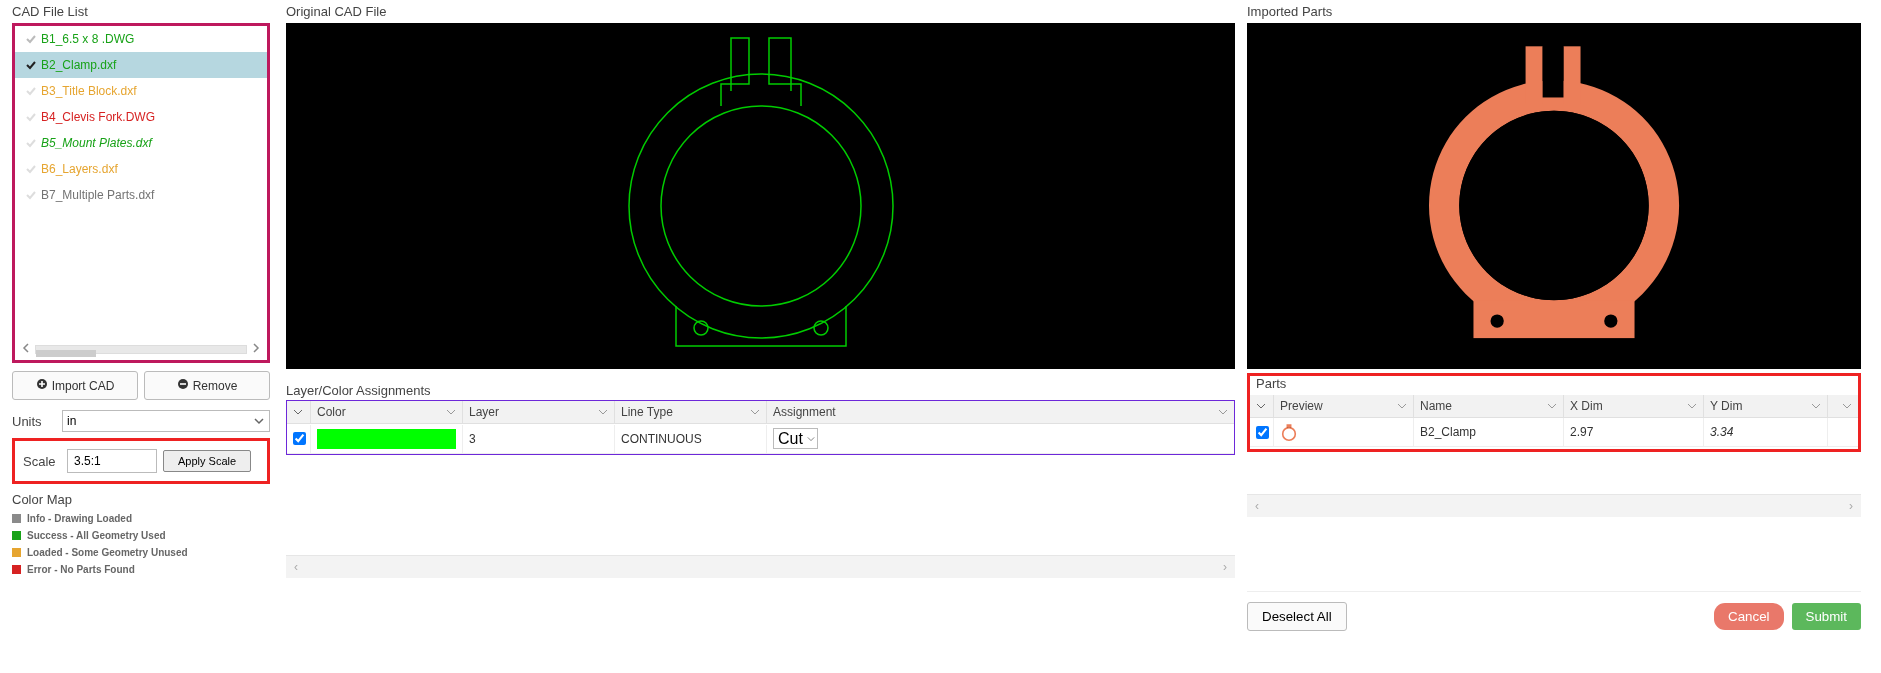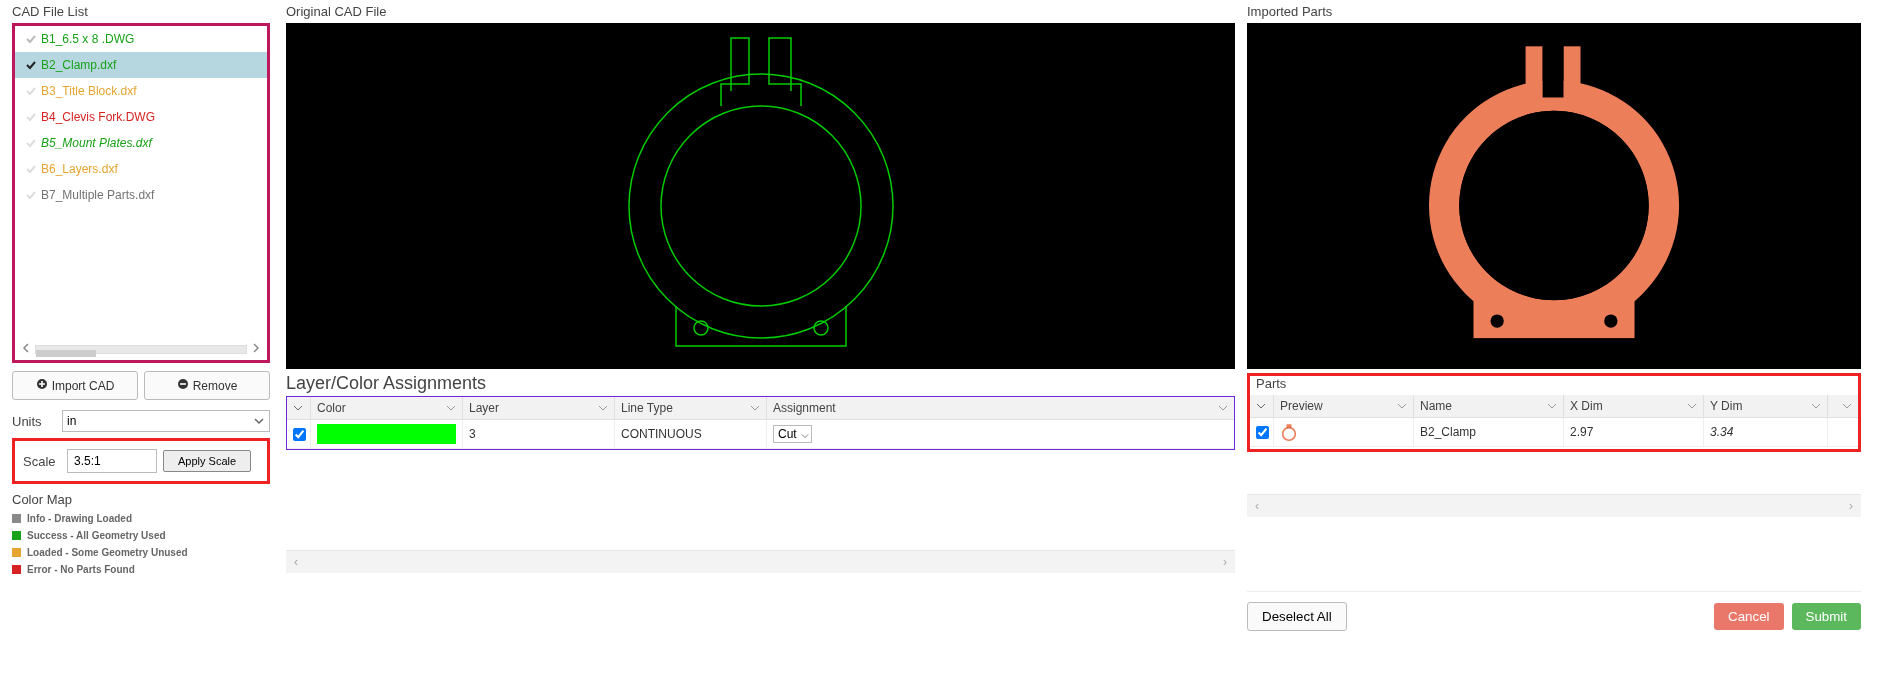--- a/index.html
+++ b/index.html
@@ -30,46 +30,46 @@
 .apply-btn { border: 1px solid #888; background: #eee; padding: 4px 14px; font-size: 11px; cursor: pointer; border-radius:2px; }
 
 .color-map { margin-top: 8px; }
 .cm-title { font-size: 13px; color: #444; margin-bottom: 6px; }
 .cm-row { display: flex; align-items: center; gap: 6px; font-size: 10px; color: #666; margin-bottom: 6px; font-weight: bold; }
 .cm-sw { width: 9px; height: 9px; display:inline-block; }
 
 
 .mid-col { flex: 1; display: flex; flex-direction: column; padding: 4px 6px 0 6px; }
 .viewer { background: #000; flex: 0 0 346px; display:flex; align-items:center; justify-content:center; overflow:hidden; }
-.layer-title { font-size: 18px; color: #444; margin-top: 4px; }
+.layer-title { font-size: 13px; color: #444; margin-top: 14px; }
 
 .grid { border: 1px solid #6d28d9; margin-top: 2px; background:#fff;}
 .grid-head { display: flex; background: #f2f2f2; border-bottom:1px solid #e0e0e0;}
 .gh { display:flex; align-items:center; padding: 4px 6px; border-right:1px solid #e0e0e0; font-size:12px; color:#444; gap:4px;}
 .gh:last-child{border-right:none;}
 .chev-sm { width:10px; height:10px; display:inline-flex; align-items:center;}
 .grid-row { display:flex; align-items:center; border-bottom:1px solid #eee;}
 .gc { padding:4px 6px; border-right:1px solid #eee; font-size:12px; display:flex; align-items:center; min-height:28px;}
 .gc:last-child{border-right:none;}
-.asel{ border:1px solid #bbb; font-size:12px; padding:1px 14px 1px 4px; appearance:none; background:#fff;}
+.asel{ border:1px solid #bbb; font-size:16px; padding:1px 14px 1px 4px; appearance:none; background:#fff;}
 .asel-wrap{position:relative; display:inline-flex;}
 .asel-wrap .chev{position:absolute; right:3px; top:4px; pointer-events:none;}
 
 .color-swatch-big { width:140px; height:20px; background:#00ff00; }
 
 
 .right-col { width: 640px; display:flex; flex-direction:column; padding:4px 20px 0 6px;}
 .parts-box { border: 3px solid #e22; margin-top:4px; padding-bottom:2px;}
 .parts-title{ font-size:13px; color:#444; padding:0 0 2px 6px;}
 .preview-icon{ width:16px; height:16px; }
 
 .footer-right { margin-top:74px; display:flex; justify-content:space-between; align-items:center; padding: 10px 0; border-top:1px solid #eee;}
 .deselect { border:1px solid #bbb; background:#fafafa; padding:6px 14px; border-radius:3px; cursor:pointer;}
 .rbtns{display:flex; gap:8px;}
-.cancel{ border:none; background:#e9786a; color:#fff; padding:6px 14px; border-radius:3px; cursor:pointer;}
+.cancel{ border:none; background:#e9786a; color:#fff; padding:6px 14px; border-radius:11px; cursor:pointer;}
 .submit{ border:none; background:#5cb85c; color:#fff; padding:6px 14px; border-radius:3px; cursor:pointer;}
 
 .hscroll{ display:flex; justify-content:space-between; background:#f3f3f3; padding:4px 8px; border-top:1px solid #e6e6e6;}
 .hscroll span{color:#aaa;}
 </style>
 </head>
 <body>
 
 <div class="main">
 

